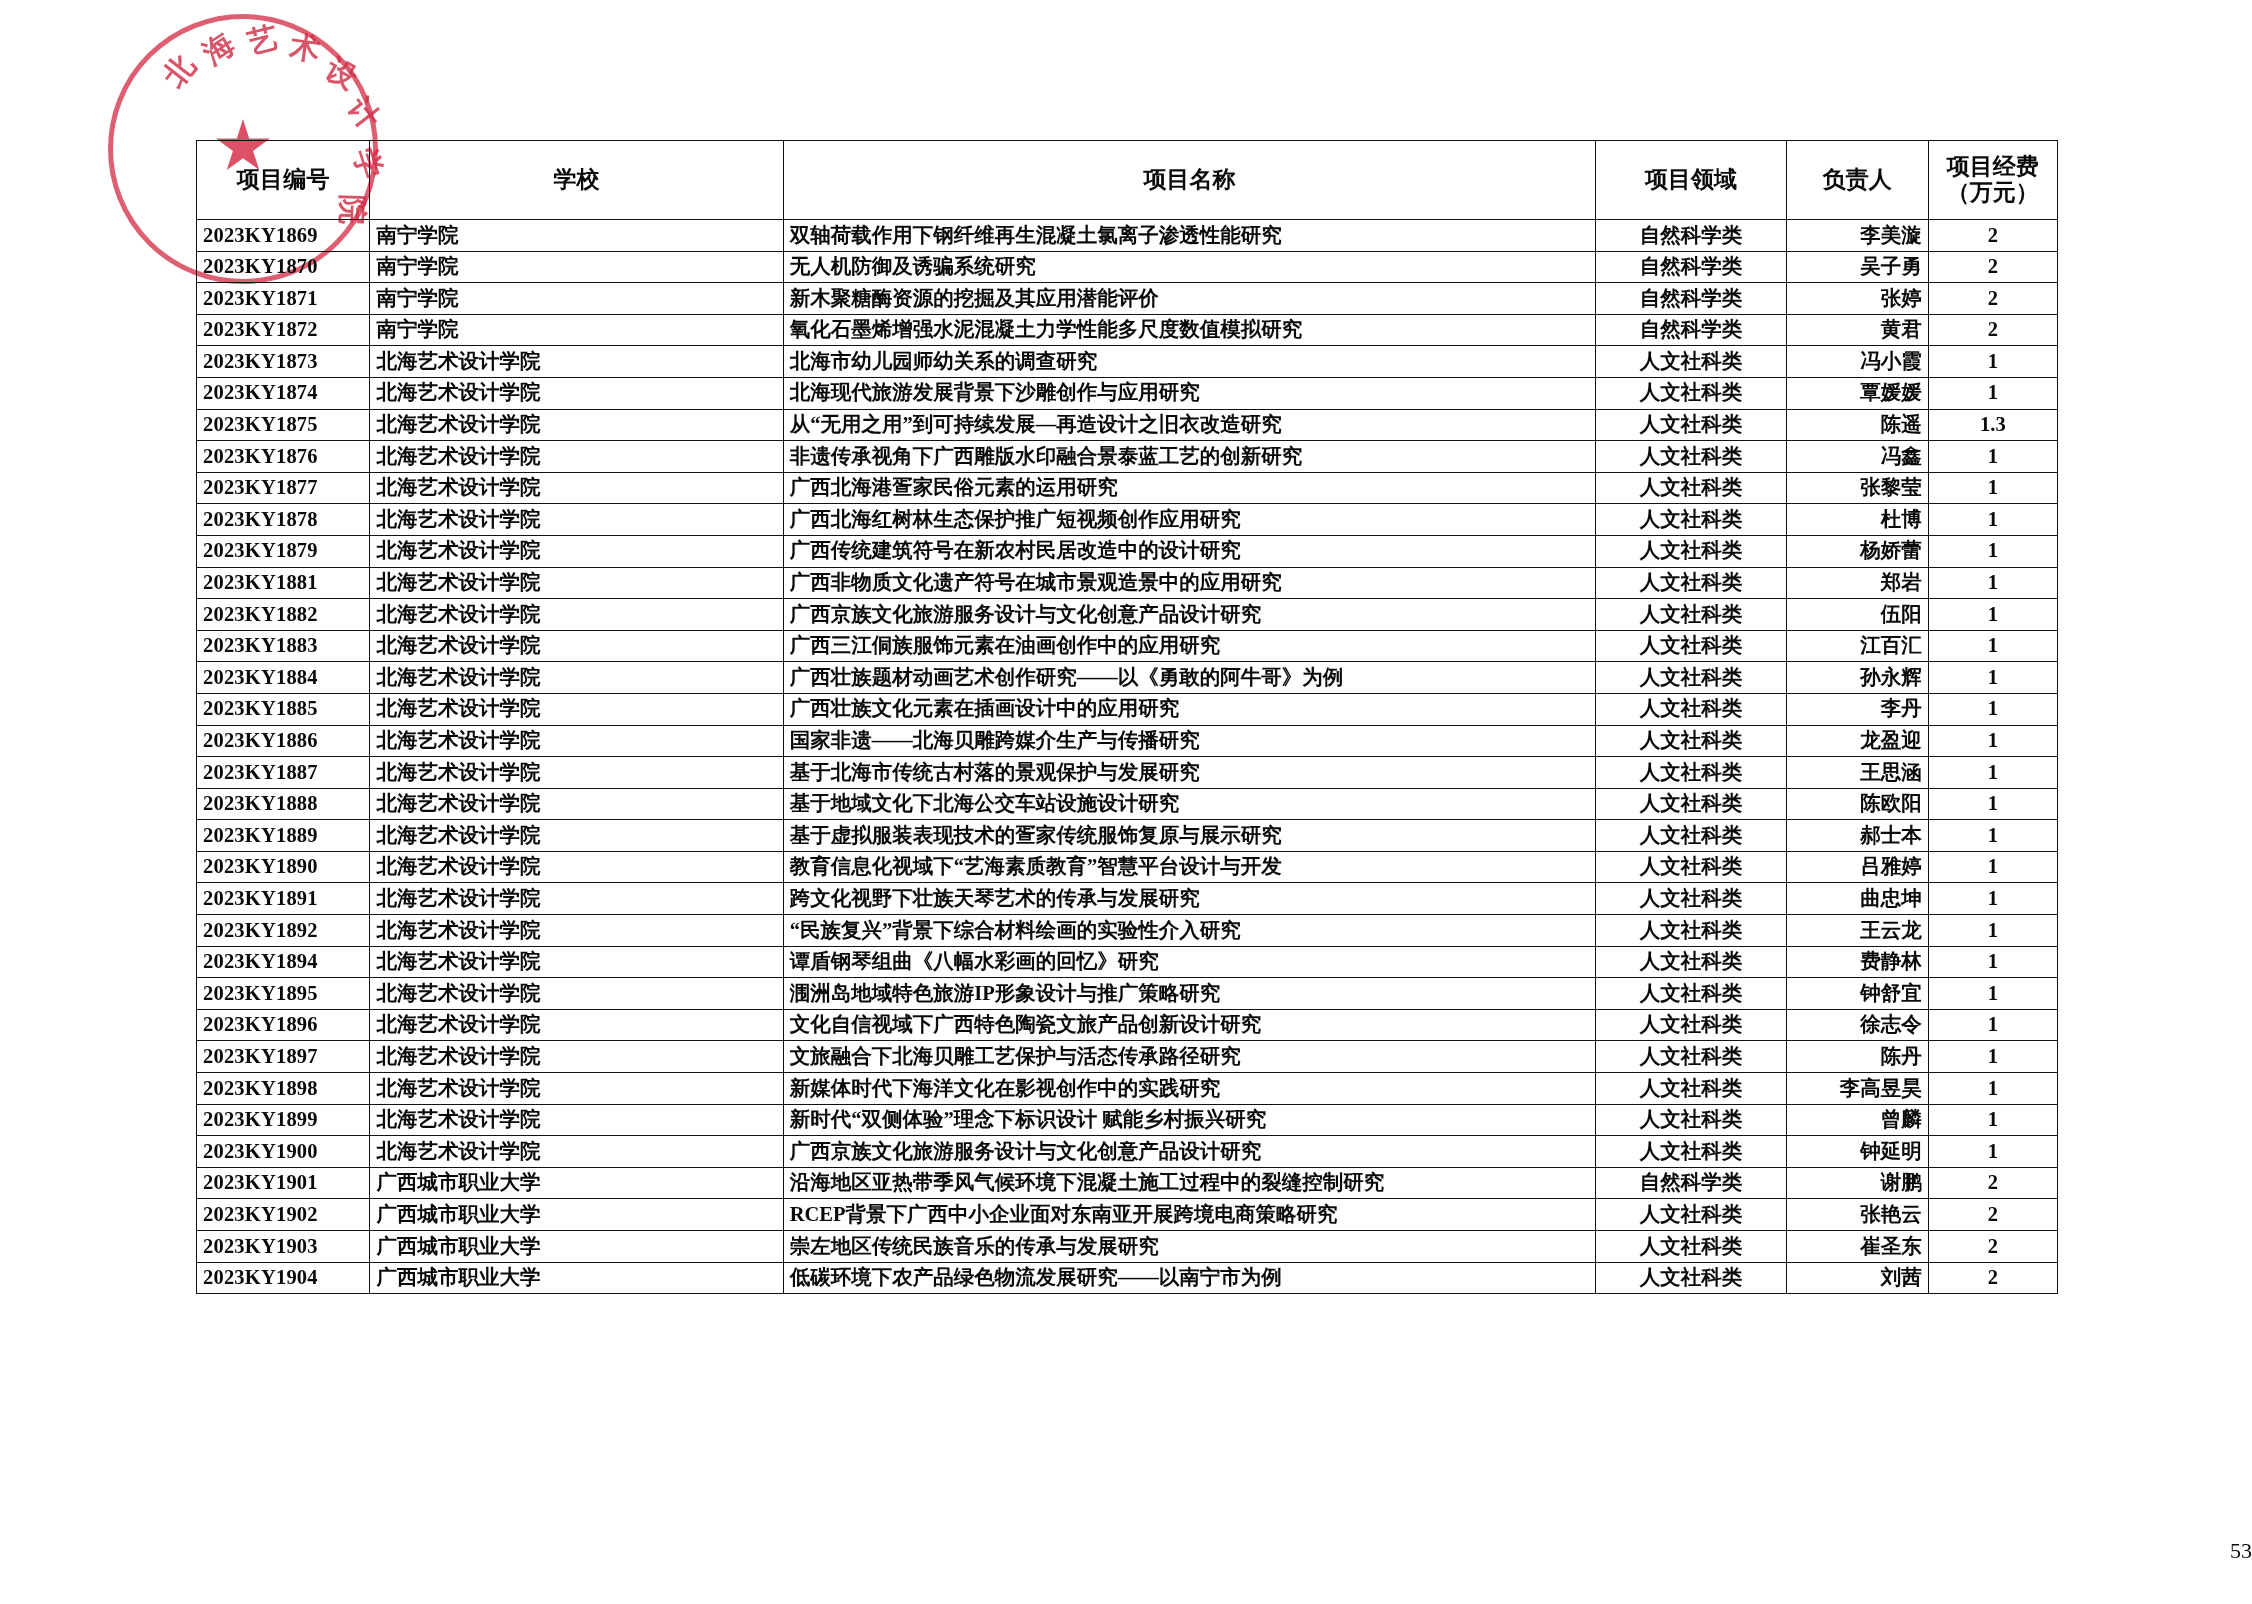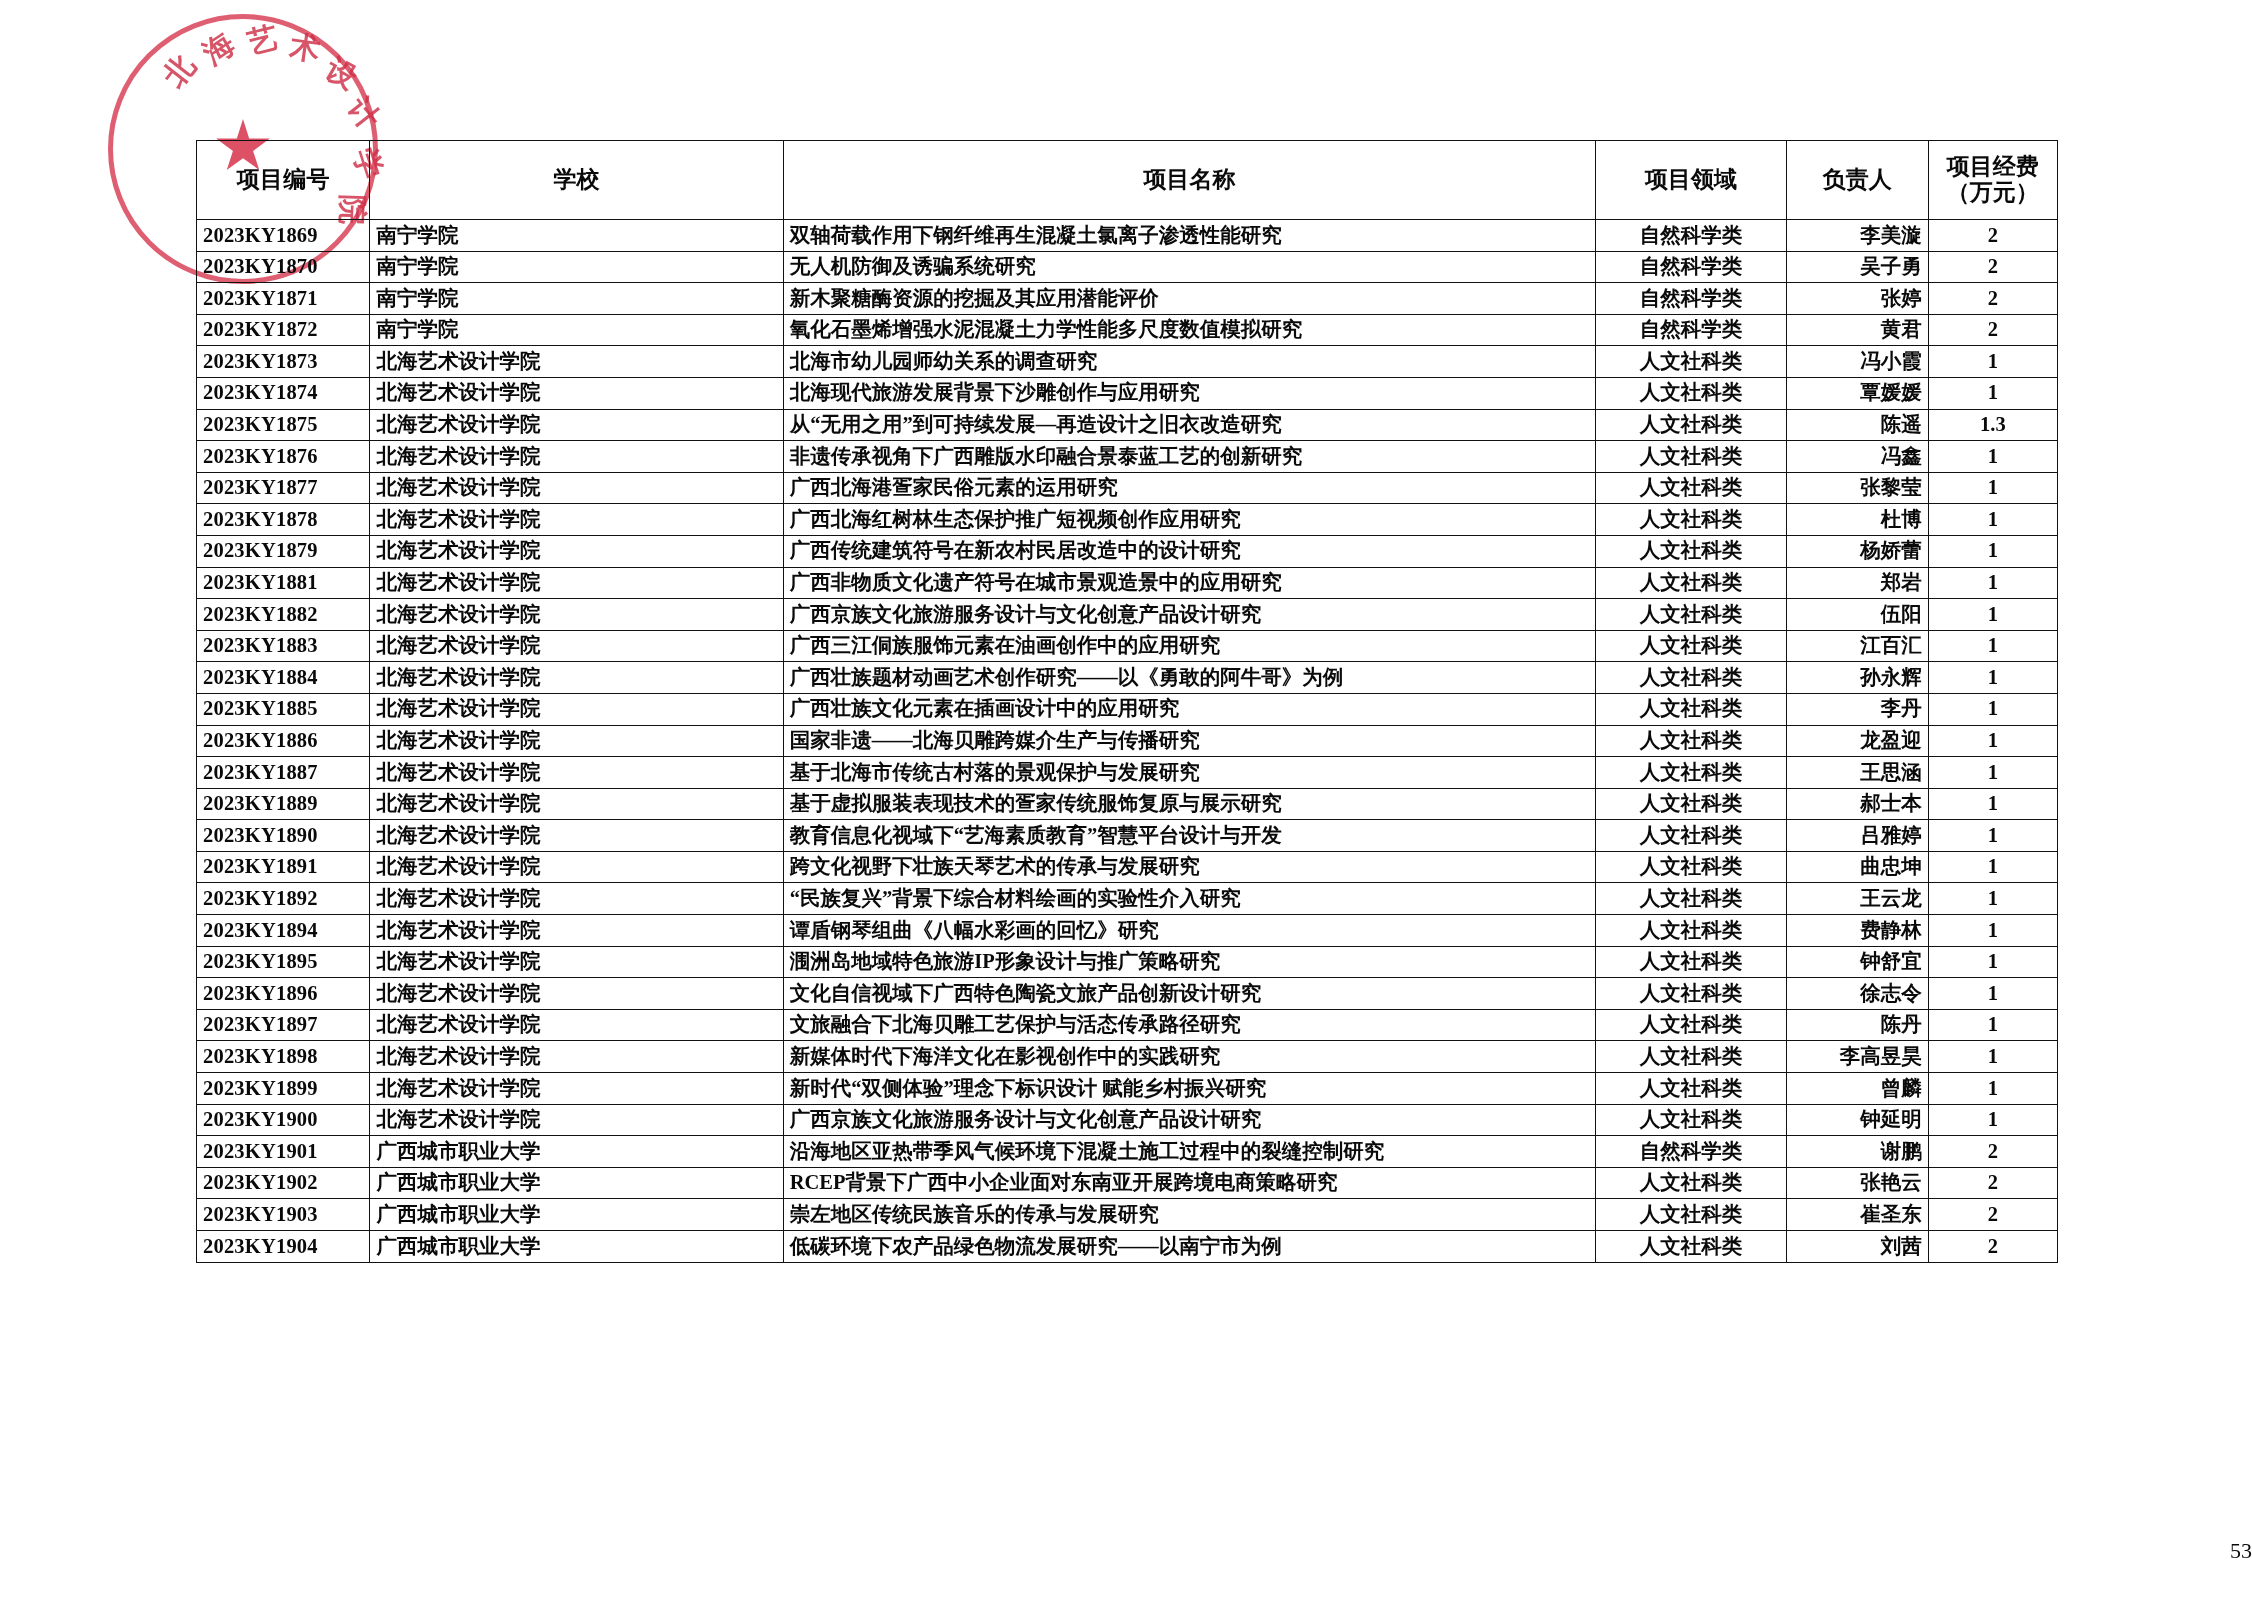--- a/index.html
+++ b/index.html
@@ -281,20 +281,28 @@
         </tr>
         <tr>
           <td class="c-code">2023KY1887</td>
           <td class="c-school">北海艺术设计学院</td>
           <td class="c-name">基于北海市传统古村落的景观保护与发展研究</td>
           <td class="c-field">人文社科类</td>
           <td class="c-leader">王思涵</td>
           <td class="c-fund">1</td>
         </tr>
         <tr>
+          <td class="c-code">2023KY1888</td>
+          <td class="c-school">北海艺术设计学院</td>
+          <td class="c-name">基于地域文化下北海公交车站设施设计研究</td>
+          <td class="c-field">人文社科类</td>
+          <td class="c-leader">陈欧阳</td>
+          <td class="c-fund">1</td>
+        </tr>
+        <tr>
           <td class="c-code">2023KY1889</td>
           <td class="c-school">北海艺术设计学院</td>
           <td class="c-name">基于虚拟服装表现技术的疍家传统服饰复原与展示研究</td>
           <td class="c-field">人文社科类</td>
           <td class="c-leader">郝士本</td>
           <td class="c-fund">1</td>
         </tr>
         <tr>
           <td class="c-code">2023KY1890</td>
           <td class="c-school">北海艺术设计学院</td>

